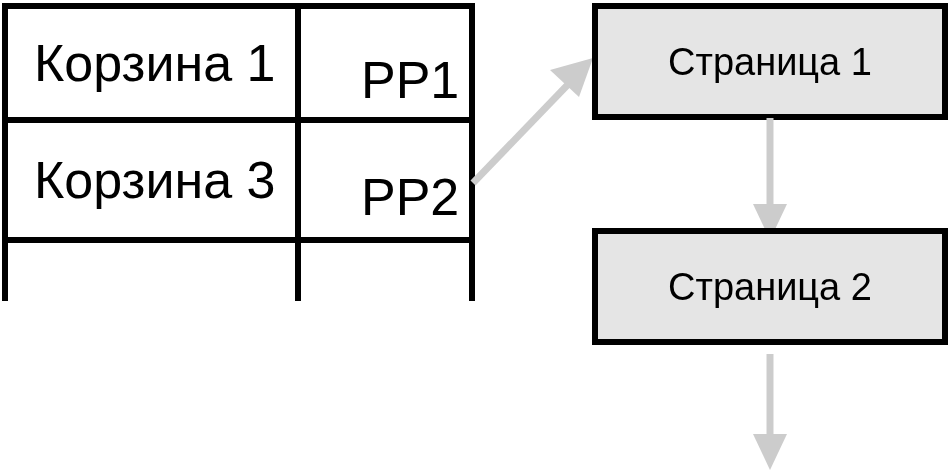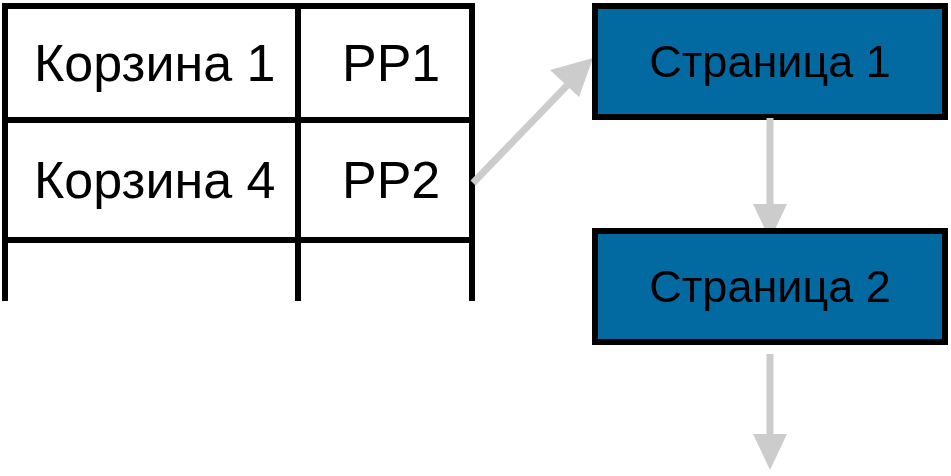--- a/index.html
+++ b/index.html
@@ -41,36 +41,36 @@
   .cell {
     position: absolute;
     display: flex;
     align-items: center;
     color: #000000;
     font-size: 52px;
     line-height: 1;
     white-space: nowrap;
   }
   .cell-name { left: 32px; width: 255px; justify-content: flex-start; }
-  .cell-code { left: 340px; width: 130px; justify-content: flex-start; }
+  .cell-code { left: 359px; width: 130px; justify-content: flex-start; margin-top: 17px; }
   .row-1 { top: 6px;   height: 108px; }
   .row-2 { top: 120px; height: 114px; }
   .row-3 { top: 240px; height: 58px; }
 
   
   .node-box {
     position: absolute;
     box-sizing: border-box;
     border: 6px solid #000000;
-    background: #0369a1;
+    background: #e5e5e5;
     display: flex;
     align-items: center;
     justify-content: center;
     color: #000000;
-    font-size: 45px;
+    font-size: 38px;
     line-height: 1;
     white-space: nowrap;
   }
   .box-page-1 { left: 592px; top: 3px;   width: 356px; height: 117px; }
   .box-page-2 { left: 592px; top: 228px; width: 356px; height: 117px; }
 
   
   .connector {
     position: absolute;
     overflow: visible;
@@ -89,21 +89,21 @@
     <div class="tbl-edge tbl-top"></div>
     <div class="tbl-edge tbl-left"></div>
     <div class="tbl-edge tbl-right"></div>
     <div class="tbl-edge tbl-rowline-1"></div>
     <div class="tbl-edge tbl-rowline-2"></div>
     <div class="tbl-edge tbl-colline"></div>
 
     <div class="cell cell-name row-1">Корзина 1</div>
     <div class="cell cell-code row-1">PP1</div>
 
-    <div class="cell cell-name row-2">Корзина 4</div>
+    <div class="cell cell-name row-2">Корзина 3</div>
     <div class="cell cell-code row-2">PP2</div>
 
     <div class="cell cell-name row-3"></div>
     <div class="cell cell-code row-3"></div>
   </div>
 
   <div class="connector conn-diagonal">
     <svg width="160" height="165" viewBox="0 0 160 165" xmlns="http://www.w3.org/2000/svg">
       <g>
         <line x1="18" y1="143" x2="124" y2="33" stroke="#CCCCCC" stroke-width="7" stroke-linecap="butt"></line>

